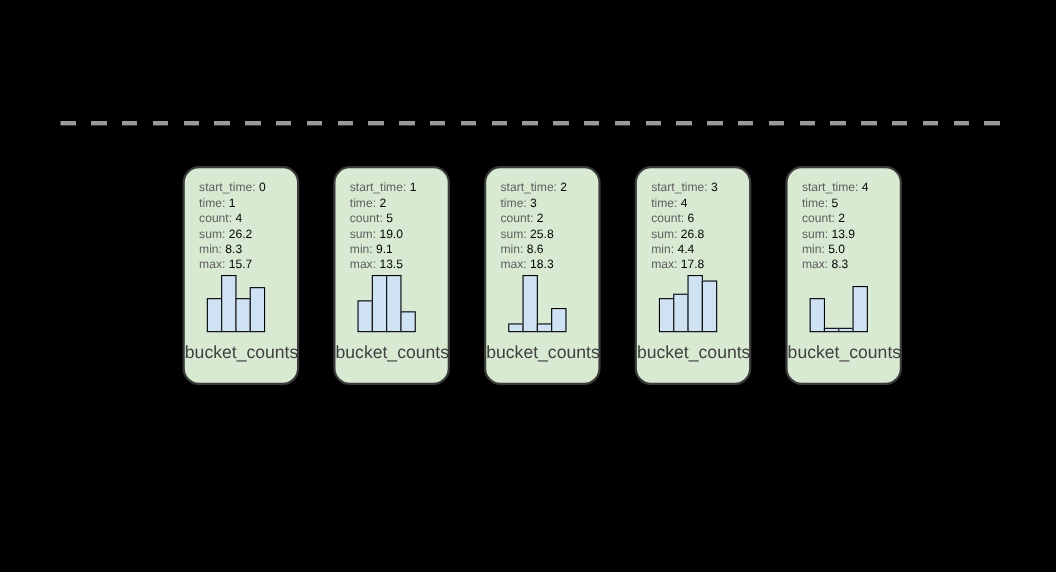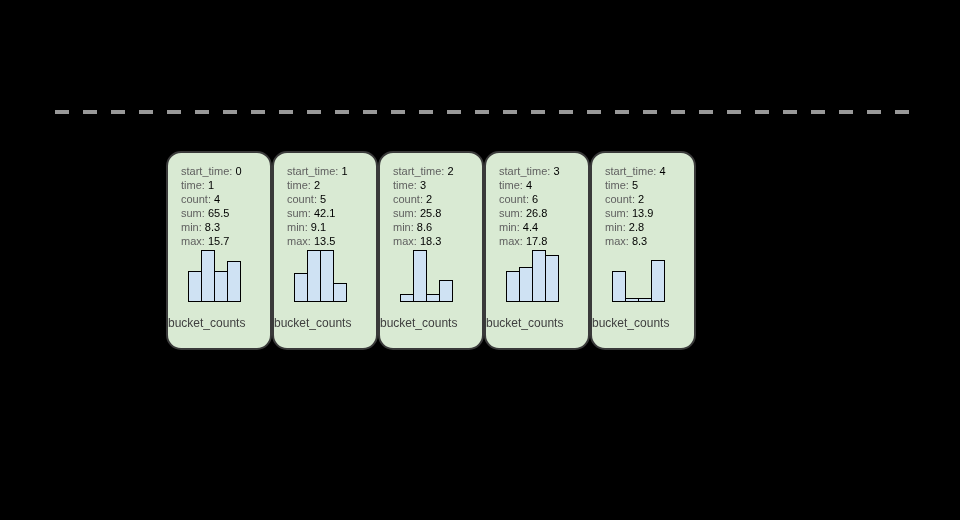--- a/index.html
+++ b/index.html
@@ -15,20 +15,21 @@
     left: 55px; top: 110px;
     width: 858px; height: 4px;
     background: repeating-linear-gradient(90deg,
       #999999 0, #999999 14px,
       transparent 14px, transparent 28px);
   }
   .cards {
     position: absolute;
     left: 166px; top: 151px;
     display: flex;
+    gap: 31px;
   }
   .card {
     box-sizing: border-box;
     width: 106px; height: 199px;
     background: #d9ead3;
     border: 2px solid #3a3a3a;
     border-radius: 15px;
     position: relative;
     padding: 11px 0 0 13px;
   }
@@ -50,54 +51,54 @@
     box-sizing: border-box;
     width: 14px;
     background: #cfe2f3;
     border: 1px solid #000000;
   }
   .bar + .bar { margin-left: -1px; }
   .caption {
     position: absolute;
     left: 0; right: 0; bottom: 18px;
     text-align: left;
-    font-size: 12px;
+    font-size: 16px;
     color: #404040;
   }
 </style>
 </head>
 <body>
 
 <div class="dashline"></div>
 
 <div class="cards">
   <div class="card">
     <div>
         <div class="field-row"><span class="field-label">start_time:</span> <span class="field-value">0</span></div>
         <div class="field-row"><span class="field-label">time:</span> <span class="field-value">1</span></div>
         <div class="field-row"><span class="field-label">count:</span> <span class="field-value">4</span></div>
-        <div class="field-row"><span class="field-label">sum:</span> <span class="field-value">65.5</span></div>
+        <div class="field-row"><span class="field-label">sum:</span> <span class="field-value">26.2</span></div>
         <div class="field-row"><span class="field-label">min:</span> <span class="field-value">8.3</span></div>
         <div class="field-row"><span class="field-label">max:</span> <span class="field-value">15.7</span></div>
       </div>
     <div class="histogram">
         <div class="bar" style="height: 31px;"></div>
         <div class="bar" style="height: 52px;"></div>
         <div class="bar" style="height: 31px;"></div>
         <div class="bar" style="height: 41px;"></div>
       </div>
     <div class="caption">bucket_counts</div>
   </div>
 
   <div class="card">
     <div>
         <div class="field-row"><span class="field-label">start_time:</span> <span class="field-value">1</span></div>
         <div class="field-row"><span class="field-label">time:</span> <span class="field-value">2</span></div>
         <div class="field-row"><span class="field-label">count:</span> <span class="field-value">5</span></div>
-        <div class="field-row"><span class="field-label">sum:</span> <span class="field-value">42.1</span></div>
+        <div class="field-row"><span class="field-label">sum:</span> <span class="field-value">19.0</span></div>
         <div class="field-row"><span class="field-label">min:</span> <span class="field-value">9.1</span></div>
         <div class="field-row"><span class="field-label">max:</span> <span class="field-value">13.5</span></div>
       </div>
     <div class="histogram">
         <div class="bar" style="height: 29px;"></div>
         <div class="bar" style="height: 52px;"></div>
         <div class="bar" style="height: 52px;"></div>
         <div class="bar" style="height: 19px;"></div>
       </div>
     <div class="caption">bucket_counts</div>
@@ -138,21 +139,21 @@
       </div>
     <div class="caption">bucket_counts</div>
   </div>
 
   <div class="card">
     <div>
         <div class="field-row"><span class="field-label">start_time:</span> <span class="field-value">4</span></div>
         <div class="field-row"><span class="field-label">time:</span> <span class="field-value">5</span></div>
         <div class="field-row"><span class="field-label">count:</span> <span class="field-value">2</span></div>
         <div class="field-row"><span class="field-label">sum:</span> <span class="field-value">13.9</span></div>
-        <div class="field-row"><span class="field-label">min:</span> <span class="field-value">2.8</span></div>
+        <div class="field-row"><span class="field-label">min:</span> <span class="field-value">5.0</span></div>
         <div class="field-row"><span class="field-label">max:</span> <span class="field-value">8.3</span></div>
       </div>
     <div class="histogram">
         <div class="bar" style="height: 31px;"></div>
         <div class="bar" style="height: 4px;"></div>
         <div class="bar" style="height: 4px;"></div>
         <div class="bar" style="height: 42px;"></div>
       </div>
     <div class="caption">bucket_counts</div>
   </div>

